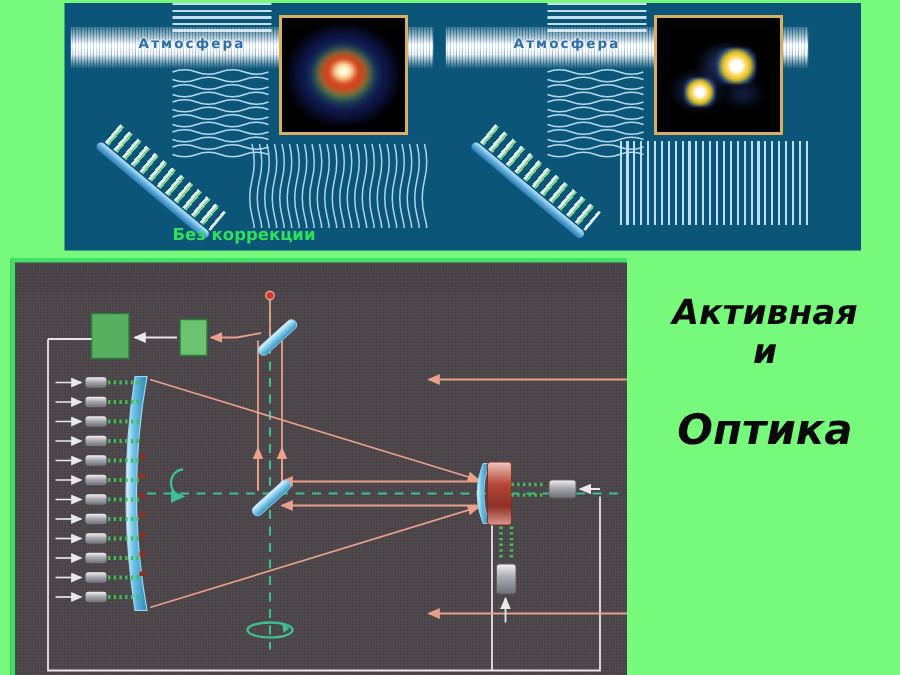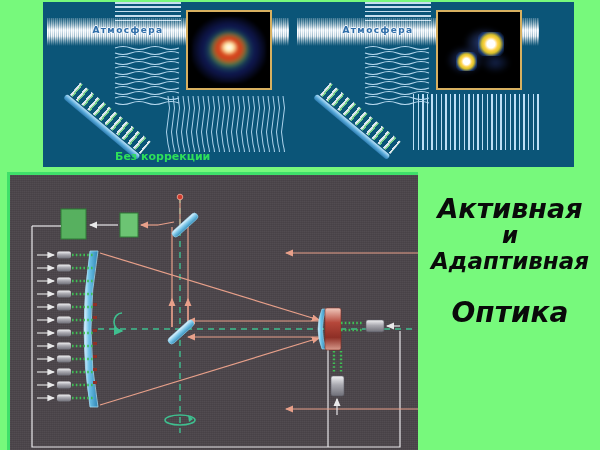--- a/index.html
+++ b/index.html
@@ -141,21 +141,21 @@
   }
   #diagram svg{position:absolute;left:0;top:0;}
 
   
   #title-block{
     position:absolute;left:424px;top:196px;width:172px;
     text-align:center;color:#0a0a0a;
     font-family:"DejaVu Sans", sans-serif;
     font-style:italic;font-weight:bold;
   }
-  #title-block .l1{font-size:27px;line-height:26px;}
+  #title-block .l1{font-size:23px;line-height:26px;}
   #title-block .l2{font-size:23px;line-height:26px;}
   #title-block .l3{font-size:23px;line-height:26px;}
   #title-block .l4{font-size:28px;line-height:26px;margin-top:26px;}
 </style>
 </head>
 <body>
 
 <div class="stage">
 
   <div id="top-panel">
@@ -415,17 +415,16 @@
       <rect x="356" y="145" width="18" height="12" rx="2" fill="url(#metalGrad)" stroke="#5c5c64" stroke-width="0.6"></rect>
       <rect x="321" y="201" width="13" height="20" rx="2" fill="url(#metalGrad)" stroke="#5c5c64" stroke-width="0.6"></rect>
       <line x1="390" y1="151" x2="377" y2="151" stroke="#e8e6ea" stroke-width="1.2" marker-end="url(#aw)"></line>
       <line x1="327" y1="240" x2="327" y2="224" stroke="#e8e6ea" stroke-width="1.2" marker-end="url(#aw)"></line>
     </svg>
   </div>
 
   <div id="title-block">
     <div class="l1">Активная</div>
     <div class="l2">и</div>
-    <div class="l3">Адаптивная</div>
     <div class="l4">Оптика</div>
   </div>
 
 </div>
 
 </body></html>

